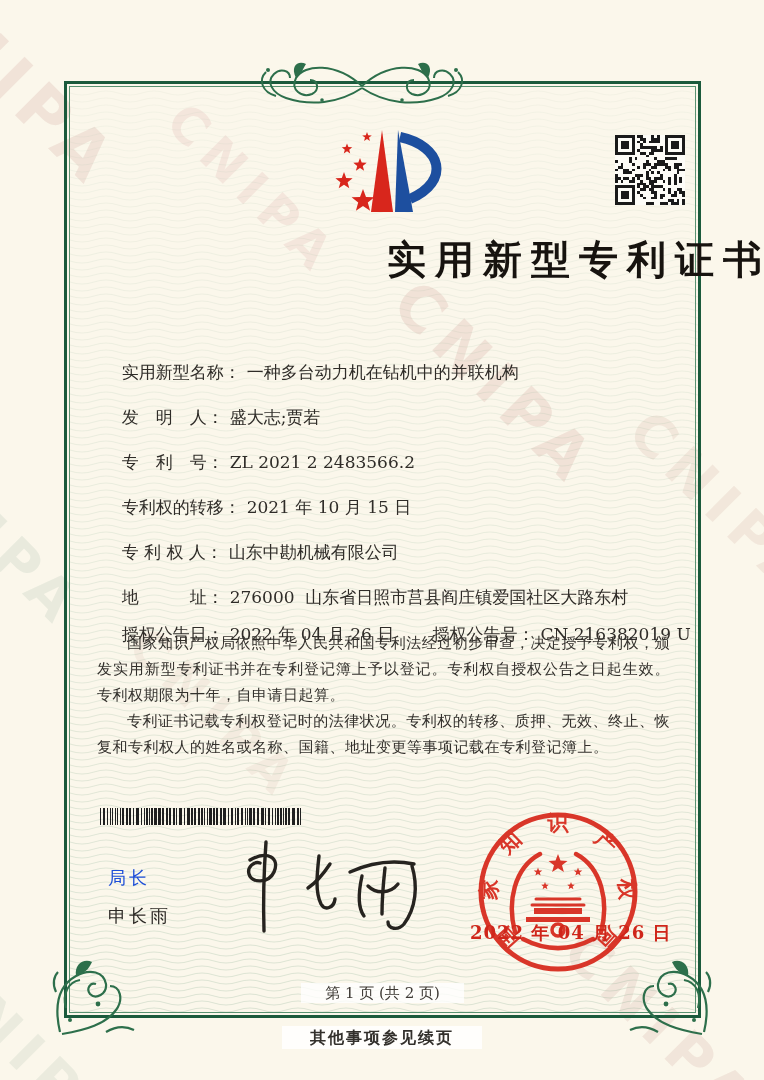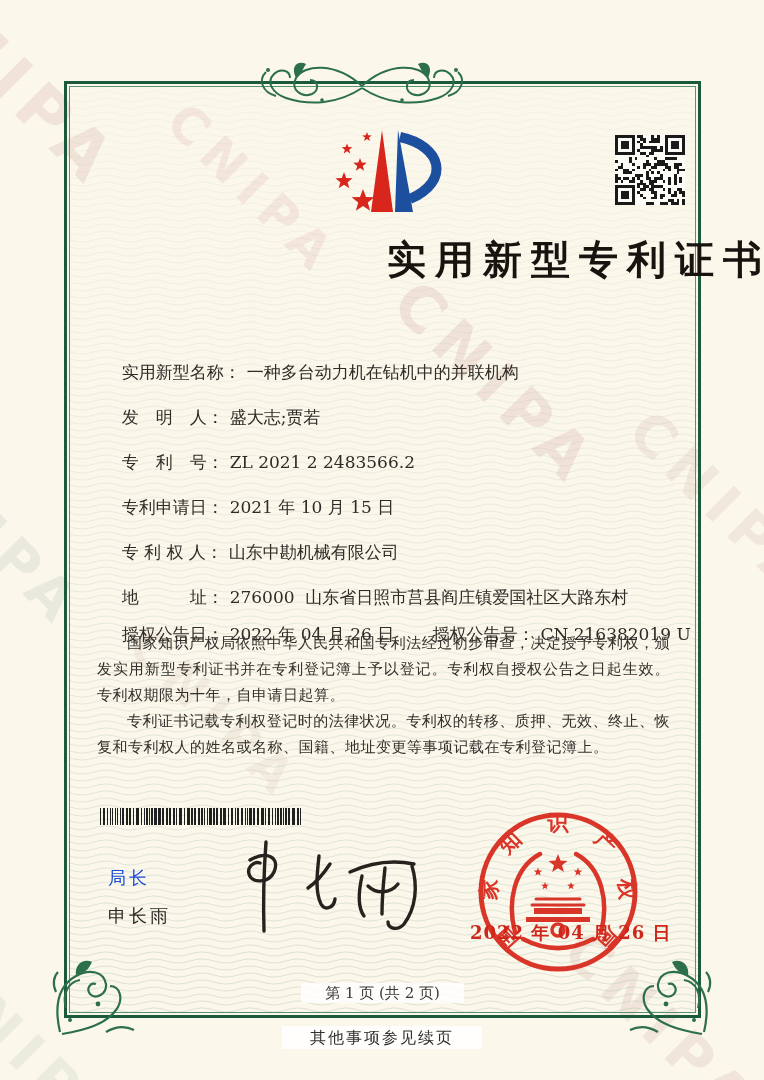--- a/index.html
+++ b/index.html
@@ -40,21 +40,21 @@
   .barcode{position:absolute;left:100px;top:808px;}
   .sig-title{position:absolute;left:108px;top:866px;font-size:18px;letter-spacing:3px;color:#1d4ed8;}
   .sig-name{position:absolute;left:108px;top:904px;font-size:18px;letter-spacing:3px;color:#2c2925;}
   .signature{position:absolute;left:222px;top:834px;}
   .seal{position:absolute;left:468px;top:802px;opacity:.93;}
   .seal-date{position:absolute;left:470px;top:921px;width:178px;text-align:center;font-size:18px;
              font-weight:700;color:#cf261a;letter-spacing:1px;white-space:pre;}
   .page-ind{position:absolute;left:64px;top:984px;width:637px;text-align:center;font-size:15px;color:#3c3833;}
   .page-ind span{background:rgba(255,255,255,.78);padding:1px 24px;}
   .cont-note{position:absolute;left:0;top:1028px;width:764px;text-align:center;font-size:16px;color:#33302c;}
-  .cont-note span{background:rgba(255,255,255,.85);padding:2px 28px;letter-spacing:2px;}
+  .cont-note span{background:rgba(255,255,255,.85);padding:2px 28px;letter-spacing:2px;font-weight:bold;}
   
   .orn-top{position:absolute;left:252px;top:52px;}
   .orn-bl{position:absolute;left:46px;top:946px;}
   .orn-br{position:absolute;left:626px;top:946px;transform:scaleX(-1);}
 </style>
 </head>
 <body>
 
 <div class="page">
 
@@ -434,21 +434,21 @@
   <div class="row r1">
     <span class="lbl">实用新型名称：</span><span class="val">一种多台动力机在钻机中的并联机构</span>
   </div>
   <div class="row r2">
     <span class="lbl">发　明　人：</span><span class="val">盛大志;贾若</span>
   </div>
   <div class="row r3">
     <span class="lbl">专　利　号：</span><span class="val">ZL 2021 2 2483566.2</span>
   </div>
   <div class="row r4">
-    <span class="lbl">专利申请日：</span><span class="val">2021 年 10 月 15 日</span>
+    <span class="lbl">专利权的转移：</span><span class="val">2021 年 10 月 15 日</span>
   </div>
   <div class="row r5">
     <span class="lbl">专 利 权 人：</span><span class="val">山东中勘机械有限公司</span>
   </div>
   <div class="row r6">
     <span class="lbl">地　　　址：</span><span class="val">276000  山东省日照市莒县阎庄镇爱国社区大路东村</span>
   </div>
   <div class="row r7">
     <span class="lbl">授权公告日：</span><span class="val">2022 年 04 月 26 日</span>
     <span class="grant2">

